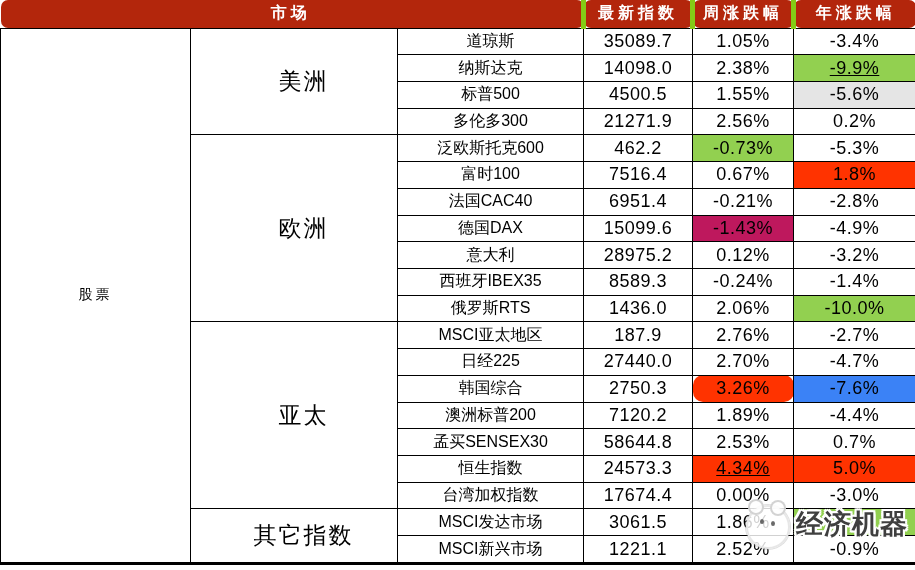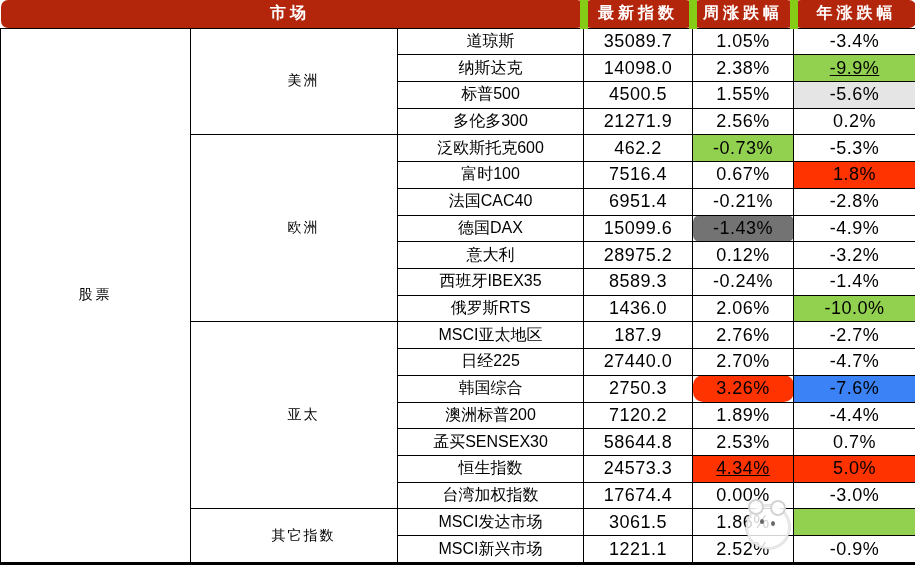--- a/index.html
+++ b/index.html
@@ -4,28 +4,28 @@
 <style>
   html, body { margin:0; padding:0; background:#ffffff; }
   body { font-family:"Liberation Sans","DejaVu Sans",sans-serif; color:#000; }
   .stage { position:relative; width:915px; height:570px; background:#fff; overflow:hidden; }
 
   table.idx { width:915px; height:565px; border-collapse:collapse; table-layout:fixed;
               border-bottom:3px solid #000; }
   thead tr { height:28px; }
   thead td { background:#B3260C; color:#fff; font-weight:bold; font-size:16px;
              text-align:center; vertical-align:middle; letter-spacing:4px;border-radius:7px; }
-  thead td.sep { border-left:8px solid #84cc16; }
+  thead td.sep { border-left:5px solid #84cc16; }
 
   tbody td { border:1px solid #000; text-align:center; vertical-align:middle;
              background:#fff; font-size:16px; }
   td.num { font-size:18px; letter-spacing:0.5px; }
   td.cjk { font-size:16px; }
   td.cat  { font-size:14px; letter-spacing:3px; }
-  td.grp  { font-size:14px; letter-spacing:2px;padding-left:20px; }
+  td.grp  { font-size:23px; letter-spacing:2px;padding-left:20px; }
 
   
   .watermark { position:absolute; left:738px; top:500px; width:175px; height:48px;
                display:flex; align-items:center; pointer-events:none; z-index:5; }
   .wm-logo { position:relative; width:58px; height:46px; flex:0 0 auto; }
   .wm-circle { position:absolute; left:8px; top:4px; width:40px; height:40px; border-radius:50%;
                background:rgba(255,255,255,0.82); border:2px solid rgba(230,230,230,0.95);
                box-shadow:0 0 0 1px rgba(160,160,160,0.35); }
   .wm-ear-l, .wm-ear-r { position:absolute; width:12px; height:12px; border-radius:50%;
                background:rgba(255,255,255,0.85); border:2px solid rgba(200,200,200,0.8); }
@@ -104,21 +104,21 @@
       </tr>
       <tr>
         <td class="cjk">法国CAC40</td>
         <td class="num">6951.4</td>
         <td class="num">-0.21%</td>
         <td class="num">-2.8%</td>
       </tr>
       <tr>
         <td class="cjk">德国DAX</td>
         <td class="num">15099.6</td>
-        <td class="num" style="background: #737373; border-radius: 7px;">-1.43%</td>
+        <td class="num" style="background: #be185d;">-1.43%</td>
         <td class="num">-4.9%</td>
       </tr>
       <tr>
         <td class="cjk">意大利</td>
         <td class="num">28975.2</td>
         <td class="num">0.12%</td>
         <td class="num">-3.2%</td>
       </tr>
       <tr>
         <td class="cjk">西班牙IBEX35</td>
@@ -194,14 +194,15 @@
   </table>
 
   <div class="watermark">
     <div class="wm-logo">
       <span class="wm-circle"></span>
       <span class="wm-ear-l"></span>
       <span class="wm-ear-r"></span>
       <span class="wm-dot-l"></span>
       <span class="wm-dot-r"></span>
     </div>
+    <div class="wm-text">经济机器</div>
   </div>
 </div>
 
 </body></html>

